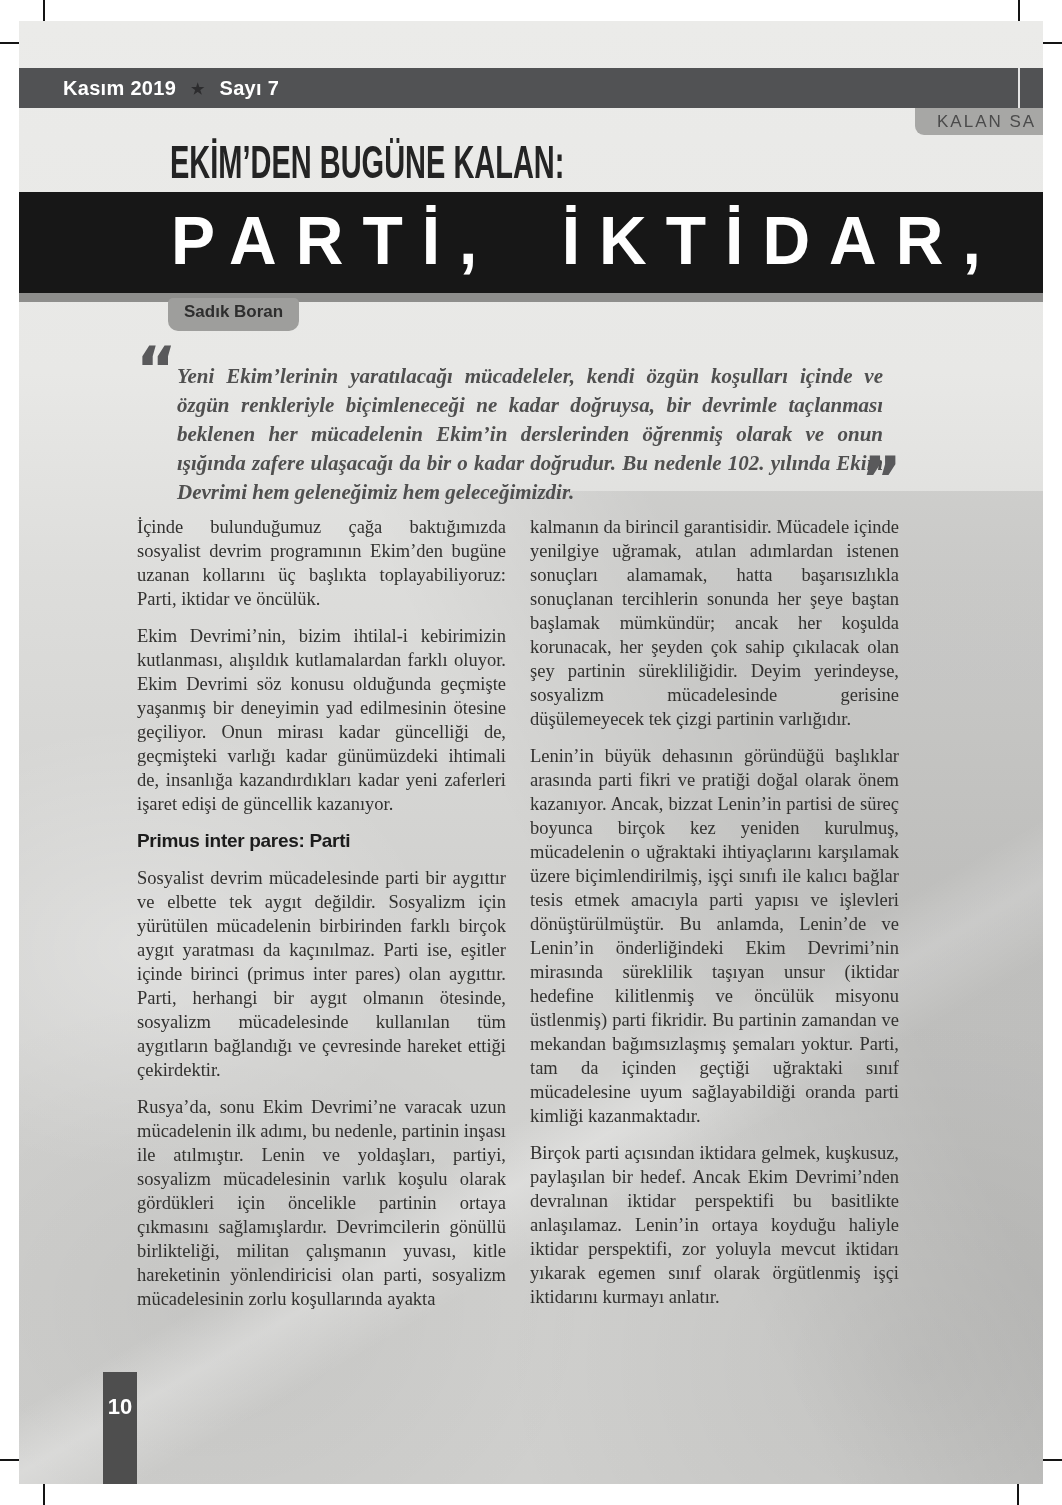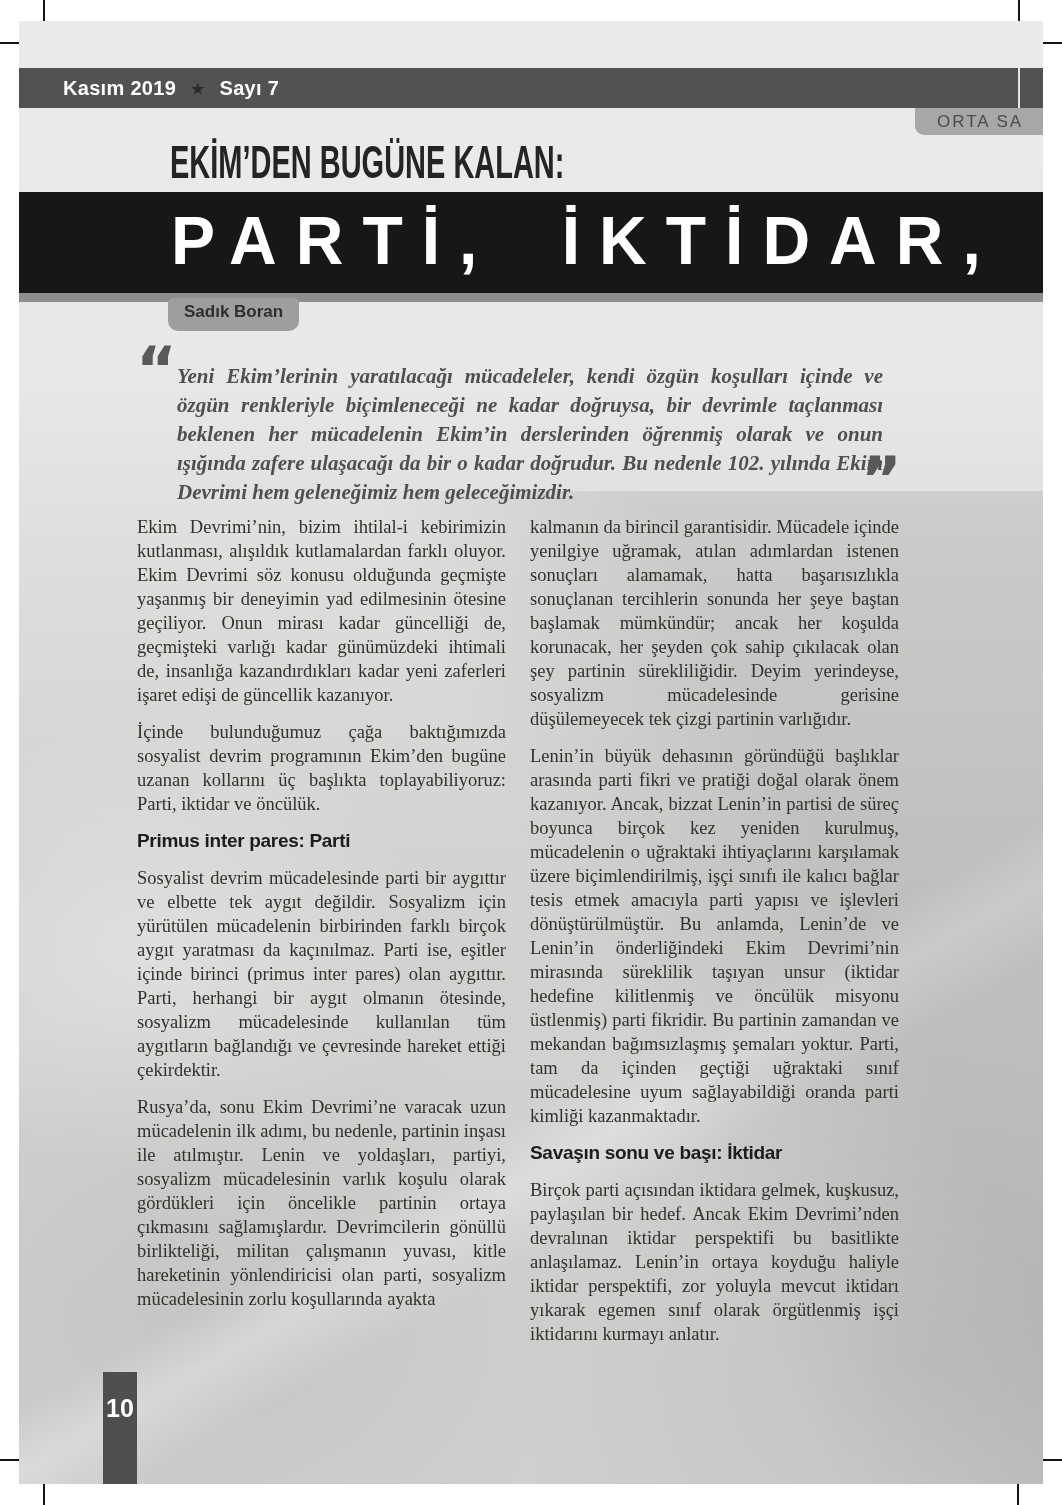--- a/index.html
+++ b/index.html
@@ -73,21 +73,21 @@
     grid-template-columns:369px 369px;column-gap:24px;}
   .col{font-family:"Liberation Serif",serif;font-size:18.5px;line-height:24px;color:#32312f;
     text-align:justify;}
   .col p{margin:0 0 13px 0;}
   .col h3{font-family:"Liberation Sans",sans-serif;font-size:19px;font-weight:bold;color:#1c1c1c;
     letter-spacing:-0.3px;margin:7px 0 13px 0;text-align:left;}
 
   
   .folio-bar{position:absolute;left:84px;top:1351px;width:34px;height:112px;background:#4e4e4e;}
   .folio-bar span{display:block;text-align:center;margin-top:22px;color:#ffffff;
-    font-size:25px;font-weight:bold;}
+    font-size:22px;font-weight:bold;}
 </style>
 </head>
 <body>
 
 <div class="crop v" id="crop-tl-v"></div>
 <div class="crop h" id="crop-tl-h"></div>
 <div class="crop v" id="crop-tr-v"></div>
 <div class="crop h" id="crop-tr-h"></div>
 <div class="crop h" id="crop-bl-h"></div>
 <div class="crop v" id="crop-bl-v"></div>
@@ -100,48 +100,47 @@
   <div class="topbar">
     <div class="inner">
       <span>Kasım 2019</span>
       <span class="star">★</span>
       <span>Sayı 7</span>
     </div>
   </div>
   <div class="fold-line"></div>
 
   <div class="corner-tab">
-    <span>ORTA SA</span>
+    <span>KALAN SA</span>
   </div>
 
   <div class="kicker">EKİM’DEN BUGÜNE KALAN:</div>
   <div class="banner">
     <div class="headline">PARTİ, İKTİDAR, Ö</div>
   </div>
   <div class="gray-strip"></div>
   <div class="author-tag">
     <span>Sadık Boran</span>
   </div>
 
   <div class="quote-open">“</div>
   <div class="quote-text">Yeni Ekim’lerinin yaratılacağı mücadeleler, kendi özgün koşulları içinde ve özgün renkleriyle biçimleneceği ne kadar doğruysa, bir devrimle taçlanması beklenen her mücadelenin Ekim’in derslerinden öğrenmiş olarak ve onun ışığında zafere ulaşacağı da bir o kadar doğrudur. Bu nedenle 102. yılında Ekim Devrimi hem geleneğimiz hem geleceğimizdir.</div>
   <div class="quote-close">”</div>
 
   <div class="columns">
     <div class="col">
+      <p>İçinde bulunduğumuz çağa baktığımızda sosyalist devrim programının Ekim’den bugüne uzanan kollarını üç başlıkta toplayabiliyoruz: Parti, iktidar ve öncülük.</p>
       <p>Ekim Devrimi’nin, bizim ihtilal-i kebirimizin kutlanması, alışıldık kutlamalardan farklı oluyor. Ekim Devrimi söz konusu olduğunda geçmişte yaşanmış bir deneyimin yad edilmesinin ötesine geçiliyor. Onun mirası kadar güncelliği de, geçmişteki varlığı kadar günümüzdeki ihtimali de, insanlığa kazandırdıkları kadar yeni zaferleri işaret edişi de güncellik kazanıyor.</p>
-      <p>İçinde bulunduğumuz çağa baktığımızda sosyalist devrim programının Ekim’den bugüne uzanan kollarını üç başlıkta toplayabiliyoruz: Parti, iktidar ve öncülük.</p>
       <h3>Primus inter pares: Parti</h3>
       <p>Sosyalist devrim mücadelesinde parti bir aygıttır ve elbette tek aygıt değildir. Sosyalizm için yürütülen mücadelenin birbirinden farklı birçok aygıt yaratması da kaçınılmaz. Parti ise, eşitler içinde birinci (primus inter pares) olan aygıttır. Parti, herhangi bir aygıt olmanın ötesinde, sosyalizm mücadelesinde kullanılan tüm aygıtların bağlandığı ve çevresinde hareket ettiği çekirdektir.</p>
       <p>Rusya’da, sonu Ekim Devrimi’ne varacak uzun mücadelenin ilk adımı, bu nedenle, partinin inşası ile atılmıştır. Lenin ve yoldaşları, partiyi, sosyalizm mücadelesinin varlık koşulu olarak gördükleri için öncelikle partinin ortaya çıkmasını sağlamışlardır. Devrimcilerin gönüllü birlikteliği, militan çalışmanın yuvası, kitle hareketinin yönlendiricisi olan parti, sosyalizm mücadelesinin zorlu koşullarında ayakta</p>
     </div>
     <div class="col">
       <p>kalmanın da birincil garantisidir. Mücadele içinde yenilgiye uğramak, atılan adımlardan istenen sonuçları alamamak, hatta başarısızlıkla sonuçlanan tercihlerin sonunda her şeye baştan başlamak mümkündür; ancak her koşulda korunacak, her şeyden çok sahip çıkılacak olan şey partinin sürekliliğidir. Deyim yerindeyse, sosyalizm mücadelesinde gerisine düşülemeyecek tek çizgi partinin varlığıdır.</p>
       <p>Lenin’in büyük dehasının göründüğü başlıklar arasında parti fikri ve pratiği doğal olarak önem kazanıyor. Ancak, bizzat Lenin’in partisi de süreç boyunca birçok kez yeniden kurulmuş, mücadelenin o uğraktaki ihtiyaçlarını karşılamak üzere biçimlendirilmiş, işçi sınıfı ile kalıcı bağlar tesis etmek amacıyla parti yapısı ve işlevleri dönüştürülmüştür. Bu anlamda, Lenin’de ve Lenin’in önderliğindeki Ekim Devrimi’nin mirasında süreklilik taşıyan unsur (iktidar hedefine kilitlenmiş ve öncülük misyonu üstlenmiş) parti fikridir. Bu partinin zamandan ve mekandan bağımsızlaşmış şemaları yoktur. Parti, tam da içinden geçtiği uğraktaki sınıf mücadelesine uyum sağlayabildiği oranda parti kimliği kazanmaktadır.</p>
-      <h3>Savaşın sonu ve başı: İktidar</h3>
       <p>Birçok parti açısından iktidara gelmek, kuşkusuz, paylaşılan bir hedef. Ancak Ekim Devrimi’nden devralınan iktidar perspektifi bu basitlikte anlaşılamaz. Lenin’in ortaya koyduğu haliyle iktidar perspektifi, zor yoluyla mevcut iktidarı yıkarak egemen sınıf olarak örgütlenmiş işçi iktidarını kurmayı anlatır.</p>
     </div>
   </div>
 
   <div class="folio-bar">
     <span>10</span>
   </div>
 </div>
 
 </body></html>

